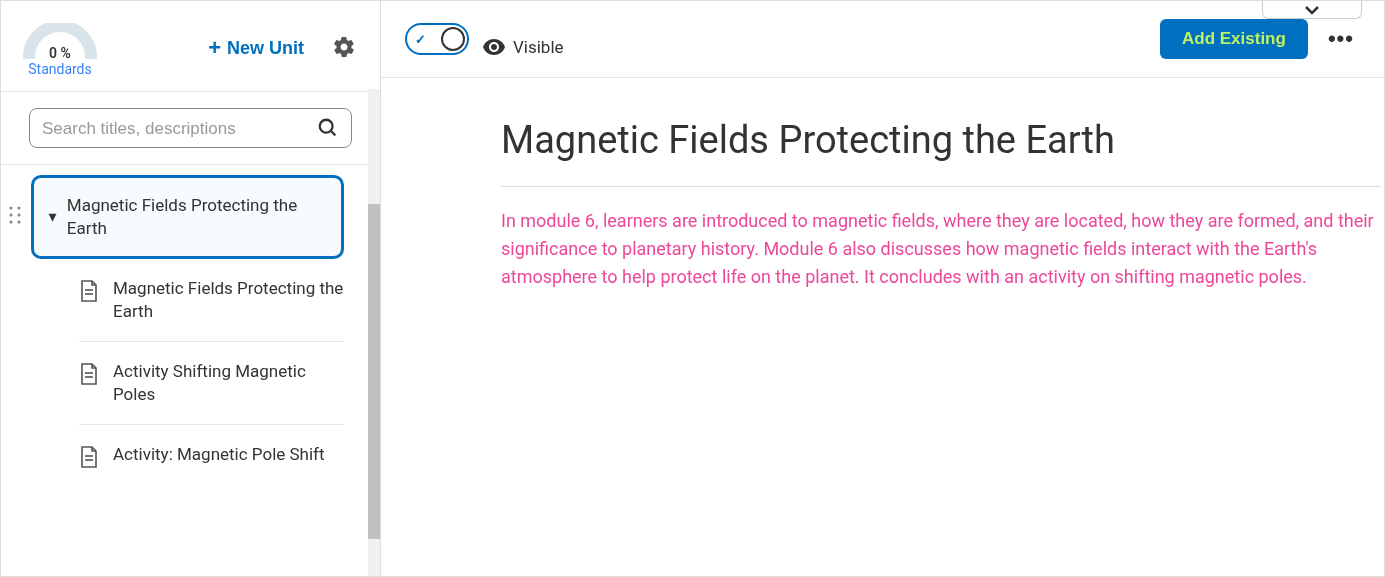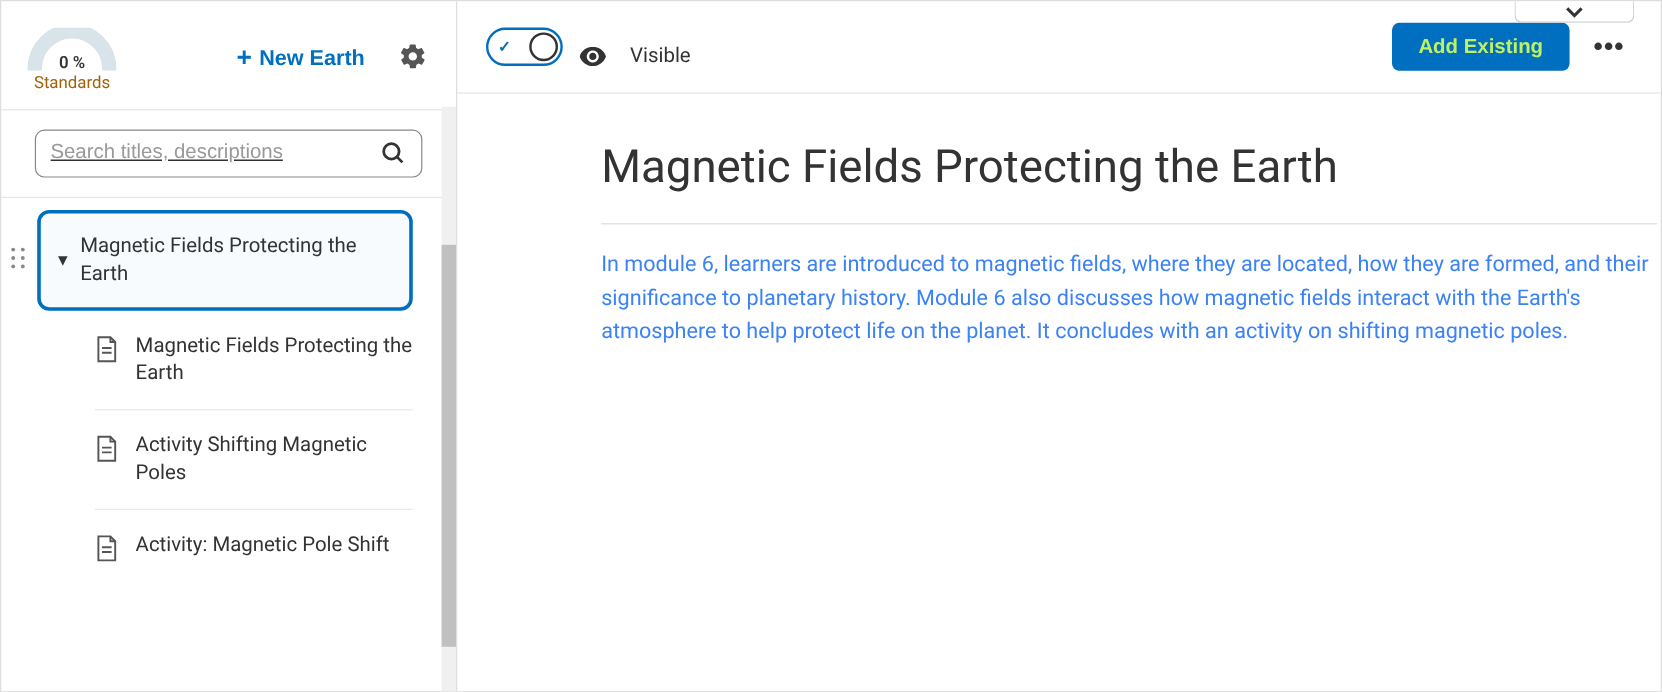--- a/index.html
+++ b/index.html
@@ -41,21 +41,21 @@
     }
     .gauge svg { display: block; }
     .standards-pct {
       font-size: 14px;
       font-weight: 600;
       color: #333;
       margin-top: -14px;
     }
     .standards-label {
       font-size: 14px;
-      color: #a16207;
+      color: #3b82f6;
       text-align: right;
     }
     .flex-spacer { flex: 1; }
     .new-unit-btn {
       display: flex;
       align-items: center;
       gap: 6px;
       background: none;
       border: none;
       color: #006fbf;
@@ -73,26 +73,25 @@
       cursor: pointer;
       color: #555;
       padding: 4px;
     }
     .search-wrap {
       padding: 16px 28px 16px 28px;
       border-bottom: 1px solid #e5e5e5;
     }
     .search-box {
       display: flex;
-      align-items: flex-start;
+      align-items: flex-end;
       border: 1px solid #888;
       border-radius: 8px;
       padding: 8px 12px;
       gap: 0;
-      text-decoration: underline;
     }
     .search-input {
       flex: 1;
       border: none;
       outline: none;
       font-size: 17px;
       color: #333;
     }
     .search-input::placeholder { color: #999; }
     .tree {
@@ -217,21 +216,21 @@
       top: 2px;
       width: 24px;
       height: 24px;
       border: 2px solid #333;
       border-radius: 50%;
       background: #fff;
     }
     .visible-wrap {
       display: flex;
       align-items: center;
-      gap: 20px;
+      gap: 8px;
       color: #333;
       font-size: 17px;
       margin-top: 16px;
     }
     .eye-icon { color: #333; }
     .btn {
       padding: 10px 22px;
       border-radius: 6px;
       font-size: 17px;
       font-weight: 600;
@@ -264,21 +263,21 @@
     }
     .page-title {
       font-size: 38px;
       font-weight: 400;
       color: #333;
       padding-bottom: 24px;
       border-bottom: 1px solid #ddd;
     }
     .description {
       font-size: 18px;
-      color: #3b82f6;
+      color: #ec4899;
       line-height: 1.55;
       margin-top: 20px;
     }
   </style>
 </head>
 <body>
 
 <div class="app">
 
   <aside class="sidebar">
@@ -288,21 +287,21 @@
           <svg width="78" height="36" viewBox="0 0 78 36">
             <path d="M 8 34 A 31 31 0 0 1 70 34" fill="none" stroke="#d9e3ea" stroke-width="12" stroke-linecap="round"></path>
           </svg>
         </div>
         <div class="standards-pct">0 %</div>
         <div class="standards-label">Standards</div>
       </div>
       <div class="flex-spacer"></div>
       <button class="new-unit-btn">
         <span class="plus-icon">+</span>
-        <span>New Earth</span>
+        <span>New Unit</span>
       </button>
       <button class="gear-btn">
         <svg width="24" height="24" viewBox="0 0 24 24" fill="currentColor">
           <path d="M19.4 13c0-.3.1-.7.1-1s0-.7-.1-1l2.1-1.6c.2-.1.2-.4.1-.6l-2-3.5c-.1-.2-.4-.3-.6-.2l-2.5 1c-.5-.4-1.1-.7-1.7-1l-.4-2.6c0-.2-.2-.4-.5-.4h-4c-.2 0-.4.2-.5.4l-.4 2.6c-.6.3-1.2.6-1.7 1l-2.5-1c-.2-.1-.5 0-.6.2l-2 3.5c-.1.2-.1.5.1.6L4.6 11c0 .3-.1.7-.1 1s0 .7.1 1l-2.1 1.6c-.2.1-.2.4-.1.6l2 3.5c.1.2.4.3.6.2l2.5-1c.5.4 1.1.7 1.7 1l.4 2.6c0 .2.2.4.5.4h4c.2 0 .4-.2.5-.4l.4-2.6c.6-.3 1.2-.6 1.7-1l2.5 1c.2.1.5 0 .6-.2l2-3.5c.1-.2.1-.5-.1-.6L19.4 13zM12 15.5c-1.9 0-3.5-1.6-3.5-3.5s1.6-3.5 3.5-3.5 3.5 1.6 3.5 3.5-1.6 3.5-3.5 3.5z"></path>
         </svg>
       </button>
     </div>
 
     <div class="search-wrap">
       <div class="search-box">

